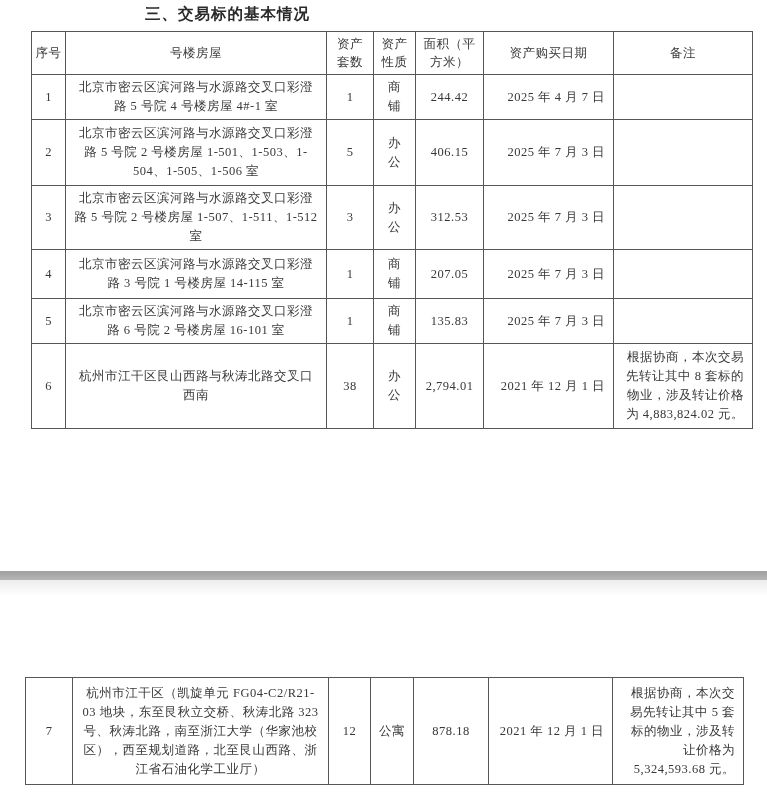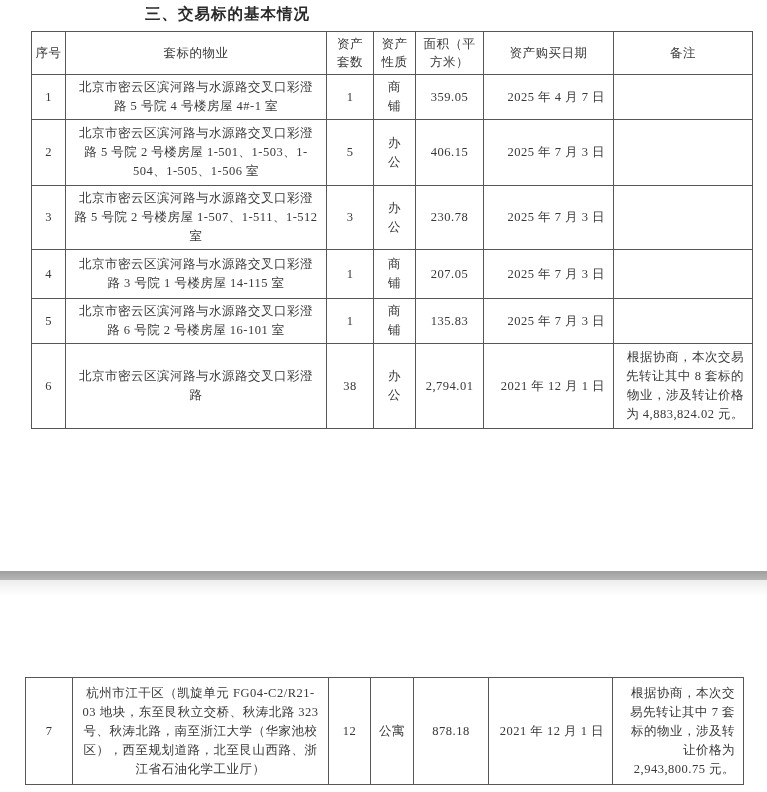--- a/index.html
+++ b/index.html
@@ -66,57 +66,57 @@
         <col style="width:261px">
         <col style="width:47px">
       <col style="width:42px">
         <col style="width:68px">
         <col style="width:130px">
       <col style="width:139px">
     </colgroup>
     <tbody>
       <tr style="height:41px">
         <th>序号</th>
-        <th>套标的物业</th>
+        <th>号楼房屋</th>
         <th>资产
 套数</th>
         <th>资产
 性质</th>
         <th>面积（平
 方米）</th>
         <th>资产购买日期</th>
         <th>备注</th>
       </tr>
 
       <tr style="height:45px">
         <td class="c-seq">1</td>
         <td class="c-name">北京市密云区滨河路与水源路交叉口彩澄路 5 号院 4 号楼房屋 4#-1 室</td>
         <td class="c-count">1</td>
         <td class="c-nature">商铺</td>
-        <td class="c-area">359.05</td>
+        <td class="c-area">244.42</td>
         <td class="c-date">2025 年 4 月 7 日</td>
         <td class="c-note"></td>
       </tr>
 
       <tr style="height:66px">
         <td class="c-seq">2</td>
         <td class="c-name">北京市密云区滨河路与水源路交叉口彩澄路 5 号院 2 号楼房屋 1-501、1-503、1-504、1-505、1-506 室</td>
         <td class="c-count">5</td>
         <td class="c-nature">办公</td>
         <td class="c-area">406.15</td>
         <td class="c-date">2025 年 7 月 3 日</td>
         <td class="c-note"></td>
       </tr>
 
       <tr style="height:61px">
         <td class="c-seq">3</td>
         <td class="c-name">北京市密云区滨河路与水源路交叉口彩澄路 5 号院 2 号楼房屋 1-507、1-511、1-512 室</td>
         <td class="c-count">3</td>
         <td class="c-nature">办公</td>
-        <td class="c-area">230.78</td>
+        <td class="c-area">312.53</td>
         <td class="c-date">2025 年 7 月 3 日</td>
         <td class="c-note"></td>
       </tr>
 
       <tr style="height:49px">
         <td class="c-seq">4</td>
         <td class="c-name">北京市密云区滨河路与水源路交叉口彩澄路 3 号院 1 号楼房屋 14-115 室</td>
         <td class="c-count">1</td>
         <td class="c-nature">商铺</td>
         <td class="c-area">207.05</td>
@@ -129,21 +129,21 @@
         <td class="c-name">北京市密云区滨河路与水源路交叉口彩澄路 6 号院 2 号楼房屋 16-101 室</td>
         <td class="c-count">1</td>
         <td class="c-nature">商铺</td>
         <td class="c-area">135.83</td>
         <td class="c-date">2025 年 7 月 3 日</td>
         <td class="c-note"></td>
       </tr>
 
       <tr style="height:85px">
         <td class="c-seq">6</td>
-        <td class="c-name">北京市密云区滨河路与水源路交叉口彩澄路</td>
+        <td class="c-name">杭州市江干区艮山西路与秋涛北路交叉口西南</td>
         <td class="c-count">38</td>
         <td class="c-nature">办公</td>
         <td class="c-area">2,794.01</td>
         <td class="c-date">2021 年 12 月 1 日</td>
         <td class="c-note">根据协商，本次交易先转让其中 8 套标的物业，涉及转让价格为 4,883,824.02 元。</td>
       </tr>
     </tbody>
   </table>
 
   <div class="page-break-bar"></div>
@@ -160,18 +160,18 @@
       <col style="width:131px">
     </colgroup>
     <tbody>
       <tr style="height:107px">
         <td class="c-seq">7</td>
         <td class="c-name">杭州市江干区（凯旋单元 FG04-C2/R21-03 地块，东至艮秋立交桥、秋涛北路 323 号、秋涛北路，南至浙江大学（华家池校区），西至规划道路，北至艮山西路、浙江省石油化学工业厅）</td>
         <td class="c-count">12</td>
         <td class="c-nature">公寓</td>
         <td class="c-area">878.18</td>
         <td class="c-date">2021 年 12 月 1 日</td>
-        <td class="c-note">根据协商，本次交易先转让其中 7 套标的物业，涉及转让价格为 2,943,800.75 元。</td>
+        <td class="c-note">根据协商，本次交易先转让其中 5 套标的物业，涉及转让价格为 5,324,593.68 元。</td>
       </tr>
     </tbody>
   </table>
 
 </div>
 
 </body></html>

